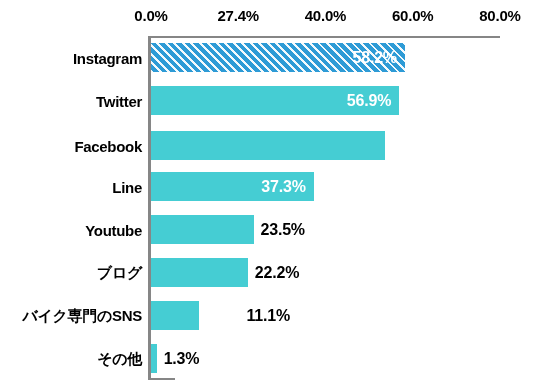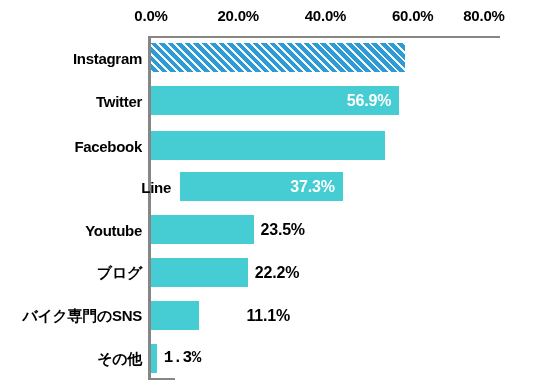--- a/index.html
+++ b/index.html
@@ -124,45 +124,46 @@
     color: #ffffff;
   }
 </style>
 </head>
 <body>
 
 <div id="chart-root">
 
   <div id="x-axis-labels">
       <div class="x-tick-label" style="left: 151px;">0.0%</div>
-      <div class="x-tick-label" style="left: 238.25px;">20.0%</div>
+      <div class="x-tick-label" style="left: 238.25px;">27.4%</div>
       <div class="x-tick-label" style="left: 325.5px;">40.0%</div>
       <div class="x-tick-label" style="left: 412.75px;">60.0%</div>
-      <div class="x-tick-label" style="left: 484px; text-align: center;">80.0%</div>
+      <div class="x-tick-label" style="left: 500px; text-align: center;">80.0%</div>
     </div>
 
   <div id="plot-area">
     <div id="axis-line-top"></div>
     <div id="axis-line-left"></div>
     <div id="axis-line-bottom"></div>
     <div id="bars-container">
         <div class="bar-row" style="top: 0px;">
           <div class="cat-label">Instagram</div>
           <div class="bar highlight" style="width: 253.898px;"></div>
+          <div class="value-label inside" style="left: 245.898px; transform: translateX(-100%);">58.2%</div>
         </div>
         <div class="bar-row" style="top: 43px;">
           <div class="cat-label">Twitter</div>
           <div class="bar" style="width: 248.226px;"></div>
           <div class="value-label inside" style="left: 240.226px; transform: translateX(-100%);">56.9%</div>
         </div>
         <div class="bar-row" style="top: 88px; padding-left: 36px;">
           <div class="cat-label">Facebook</div>
           <div class="bar" style="width: 233.83px;"></div>
         </div>
-        <div class="bar-row" style="top: 129px; margin-left: 29px;">
+        <div class="bar-row" style="top: 129px;">
           <div class="cat-label">Line</div>
           <div class="bar" style="width: 162.721px;"></div>
           <div class="value-label inside" style="left: 154.721px; transform: translateX(-100%);">37.3%</div>
         </div>
         <div class="bar-row" style="top: 172px;">
           <div class="cat-label">Youtube</div>
           <div class="bar" style="width: 102.519px;"></div>
           <div class="value-label" style="left: 109.519px;">23.5%</div>
         </div>
         <div class="bar-row" style="top: 215px;">
@@ -171,18 +172,18 @@
           <div class="value-label" style="left: 103.847px;">22.2%</div>
         </div>
         <div class="bar-row" style="top: 258px;">
           <div class="cat-label">バイク専門のSNS</div>
           <div class="bar" style="width: 48.4237px;"></div>
           <div class="value-label" style="left: 55.4237px; margin-left: 40px;">11.1%</div>
         </div>
         <div class="bar-row" style="top: 301px; text-align: right;">
           <div class="cat-label">その他</div>
           <div class="bar" style="width: 5.67125px;"></div>
-          <div class="value-label" style="left: 12.6713px; font-family: Liberation Mono, monospace;">1.3%</div>
+          <div class="value-label" style="left: 12.6713px;">1.3%</div>
         </div>
       </div>
   </div>
 
 </div>
 
 </body></html>

